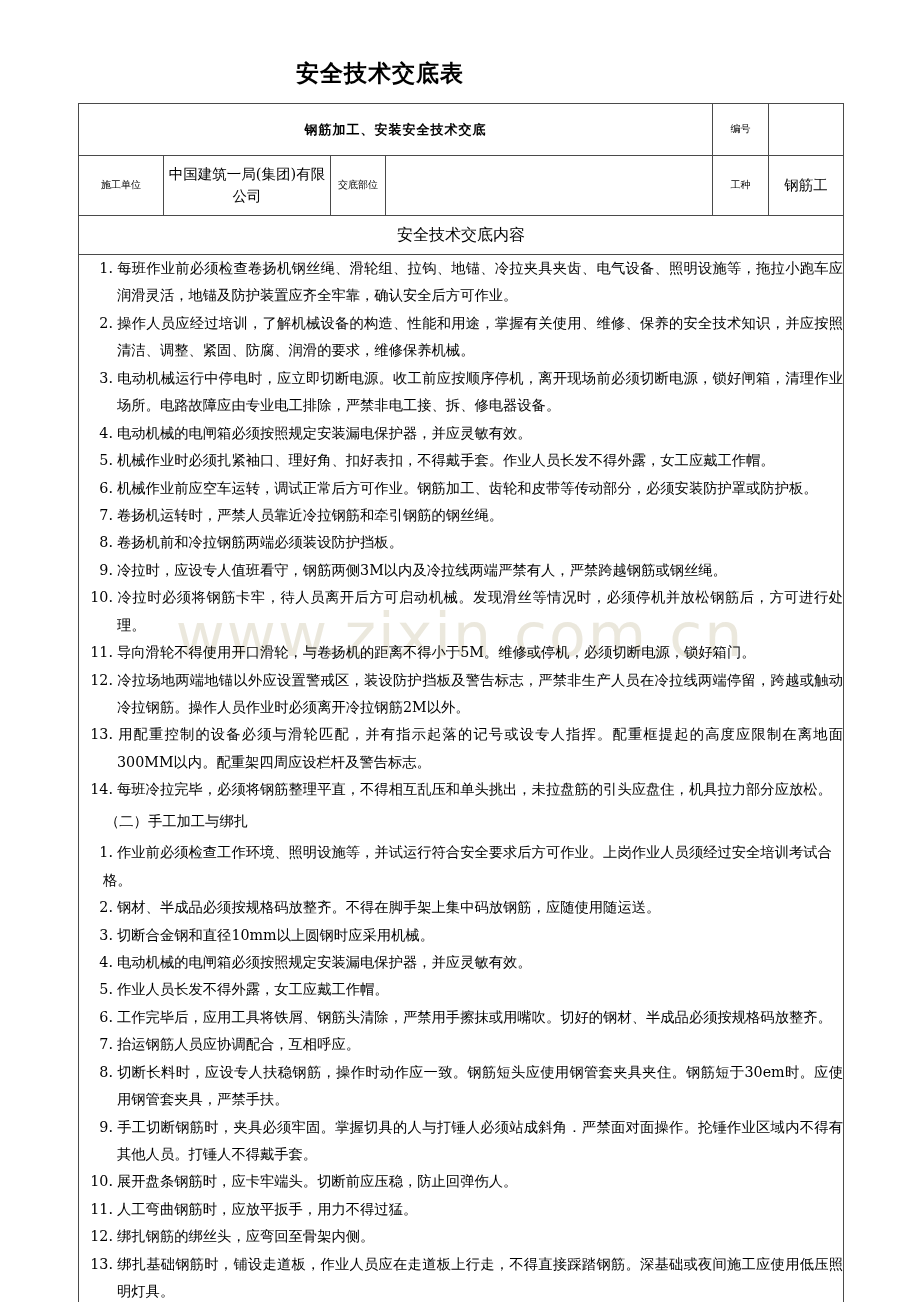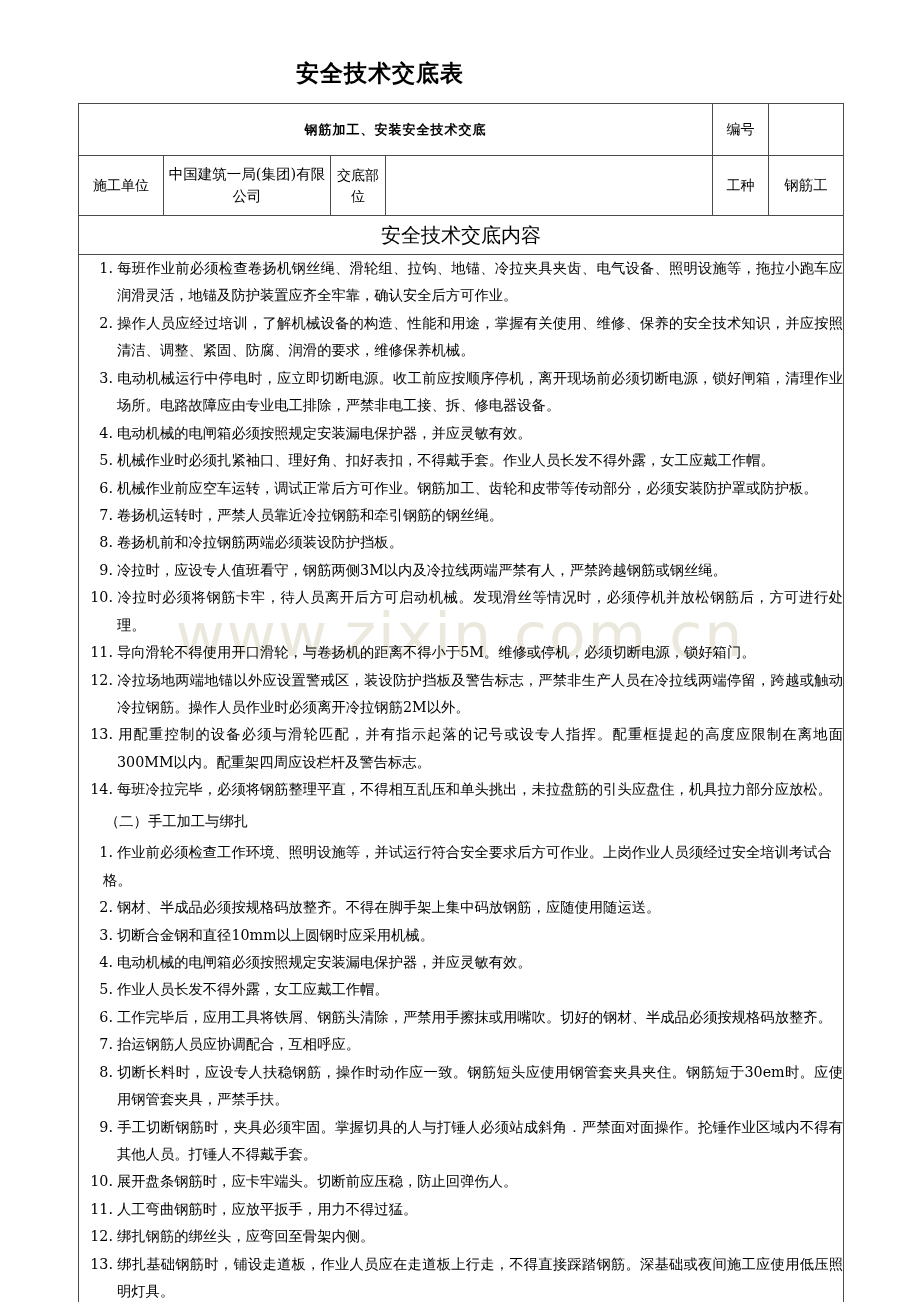--- a/index.html
+++ b/index.html
@@ -76,36 +76,36 @@
   .cell-heading {
     text-align: center;
     font-size: 13px;
     font-weight: bold;
     height: 51px;
     letter-spacing: 1px;
     font-family: "DejaVu Sans", "Liberation Sans", sans-serif;
   }
   .cell-label {
     text-align: center;
-    font-size: 14px;
+    font-size: 10px;
     line-height: 1.45;
     padding: 4px 2px;
   }
   .cell-value {
     text-align: center;
     font-size: 14.5px;
     line-height: 1.45;
     padding: 4px 4px;
   }
   .row-project td { height: 35px; }
   .row-unit td { height: 59px; }
   .row-contentheader td {
     height: 38px;
     text-align: center;
-    font-size: 20px;
+    font-size: 16px;
     margin-left: 32px;
   }
 
   .cell-body {
     padding: 8px 10px 12px 10px;
     vertical-align: top;
   }
 
   
   .body-list {

